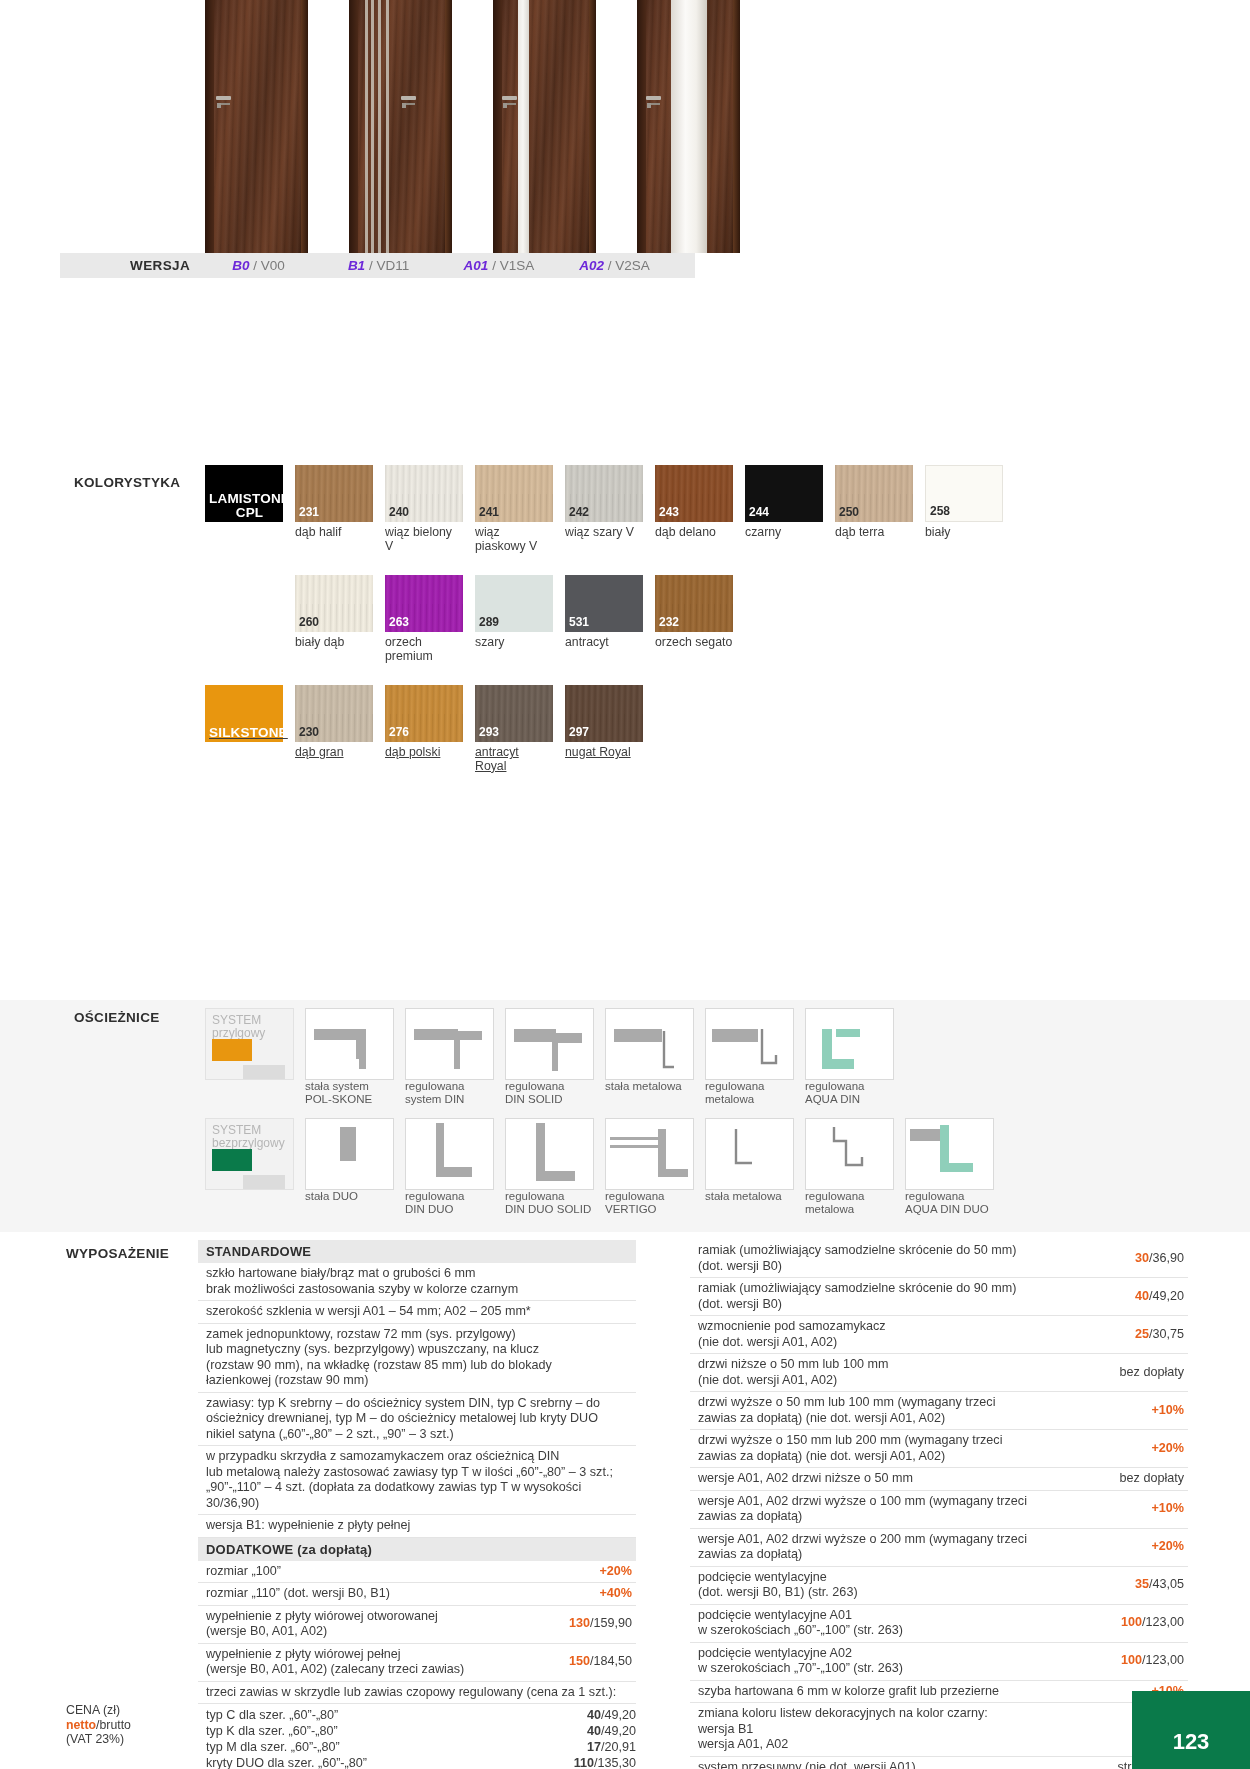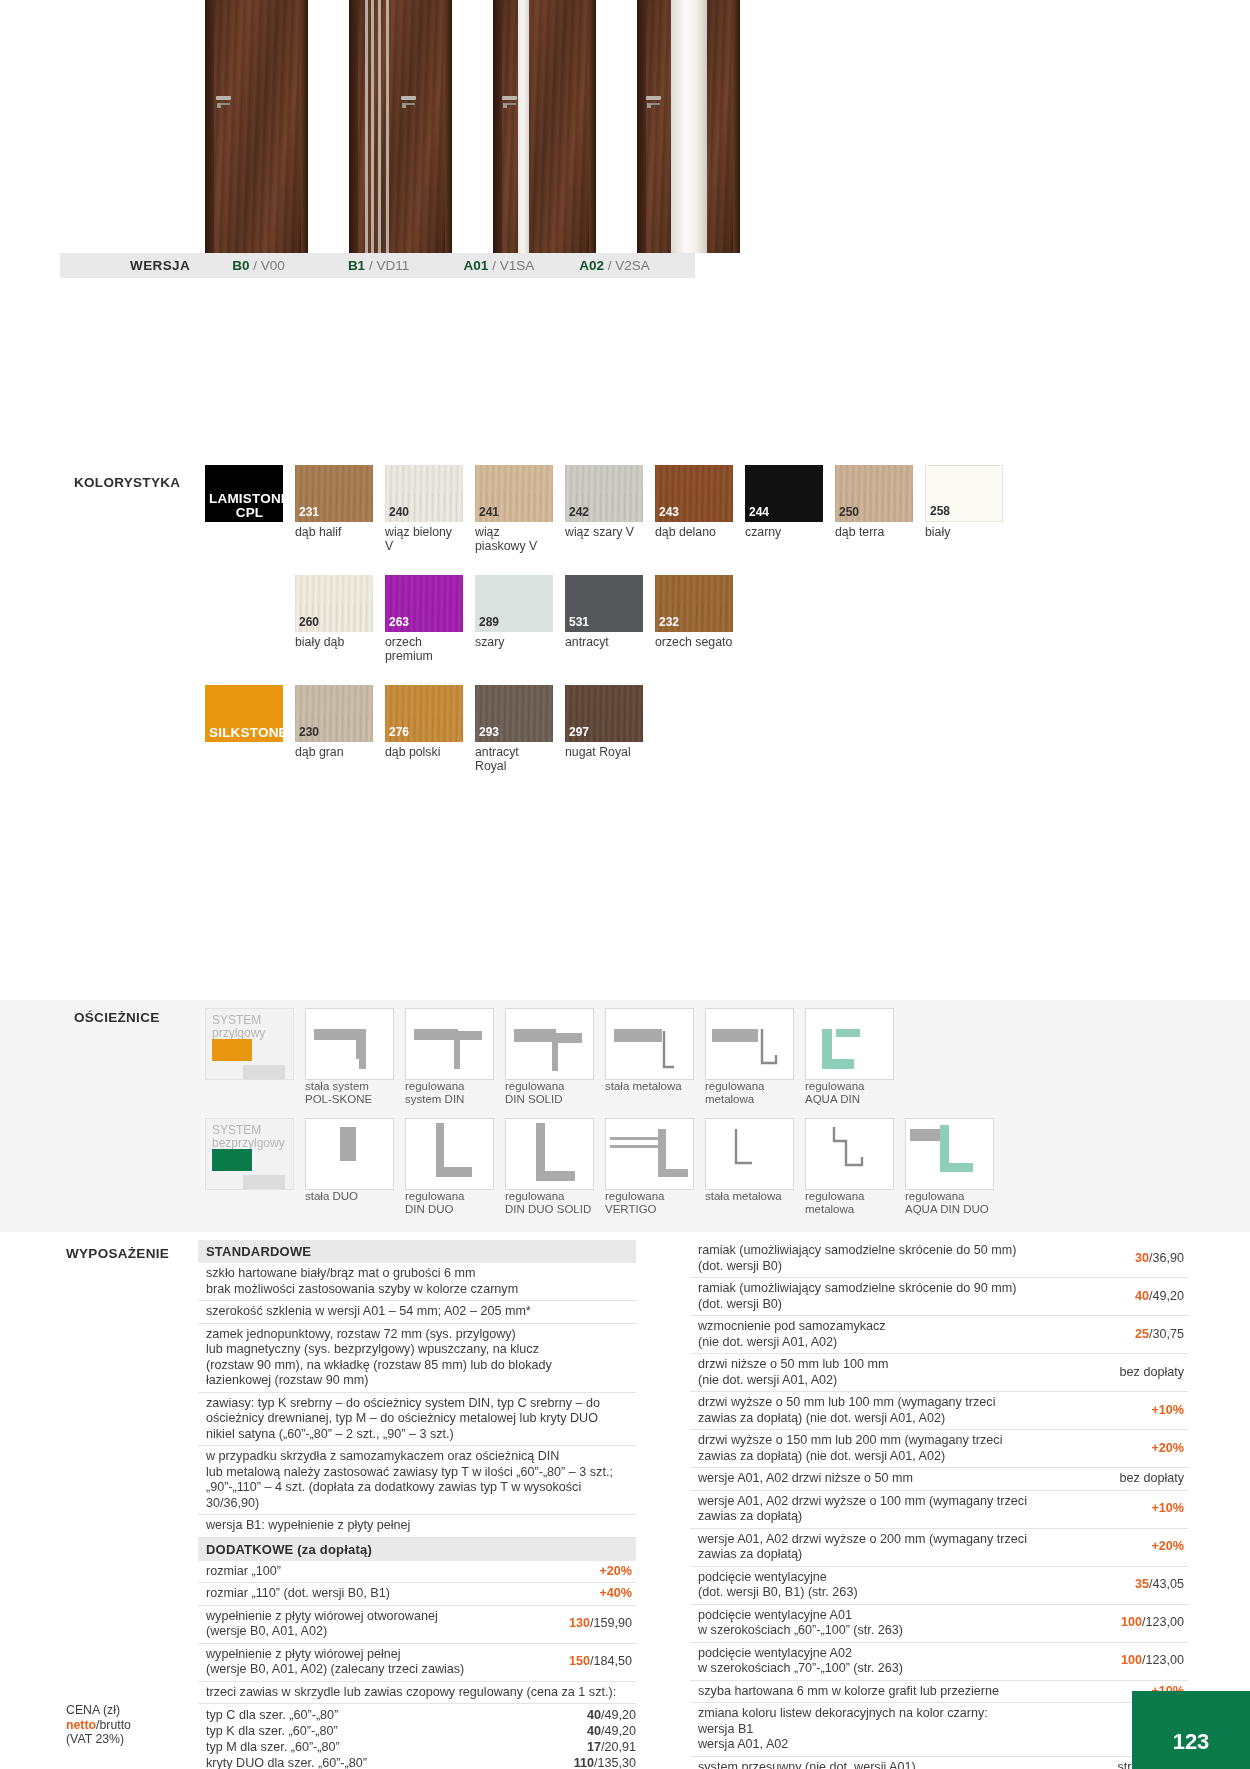--- a/index.html
+++ b/index.html
@@ -66,40 +66,40 @@
     height: 25px;
     display: flex;
     align-items: center;
     padding-left: 70px;
     font-size: 13.5px;
     width: 635px;
     margin-left: 60px;
   }
   .wersja-label { font-weight: bold; letter-spacing: .4px; color: #2f2f2f; width: 113px; }
   .wersja-cell { width: 128px; font-size: 13.5px; color: #7b7b7b; }
-  .wersja-cell b { color: #14532d; }
+  .wersja-cell b { color: #6d28d9; font-style: italic; }
   .price-row {
     display: flex; padding-left: 130px; margin-left: 60px;
     height: 26px; align-items: center; font-size: 13.5px;
   }
   .price-cell { width: 128px; color: #3d3d3d; }
   .price-cell b { color: #e8601c; }
 
   
   .section-label {
     font-weight: bold;
     font-size: 13.5px;
     color: #2f2f2f;
     letter-spacing: .3px;
   }
   .kolor-sec { position: absolute; left: 0; top: 465px; width: 1250px; }
   .kolor-label { position: absolute; left: 74px; top: 10px; }
   .sw-row { display: flex; gap: 12px; padding-left: 205px; }
   .sw-row.r2 { margin-top: 22px; }
-  .sw-row.r3 { margin-top: 22px; }
+  .sw-row.r3 { margin-top: 22px; text-decoration: underline; }
   .sw { width: 78px; }
   .sw-chip {
     width: 78px; height: 57px; position: relative; overflow: hidden;
   }
   .sw-chip .grain {
     position:absolute; inset:0;
     background-image: repeating-linear-gradient(91deg, rgba(0,0,0,0.09) 0px, rgba(255,255,255,0.06) 3px, rgba(0,0,0,0.05) 6px);
   }
   .sw-num {
     position: absolute; left: 4px; bottom: 3px;

